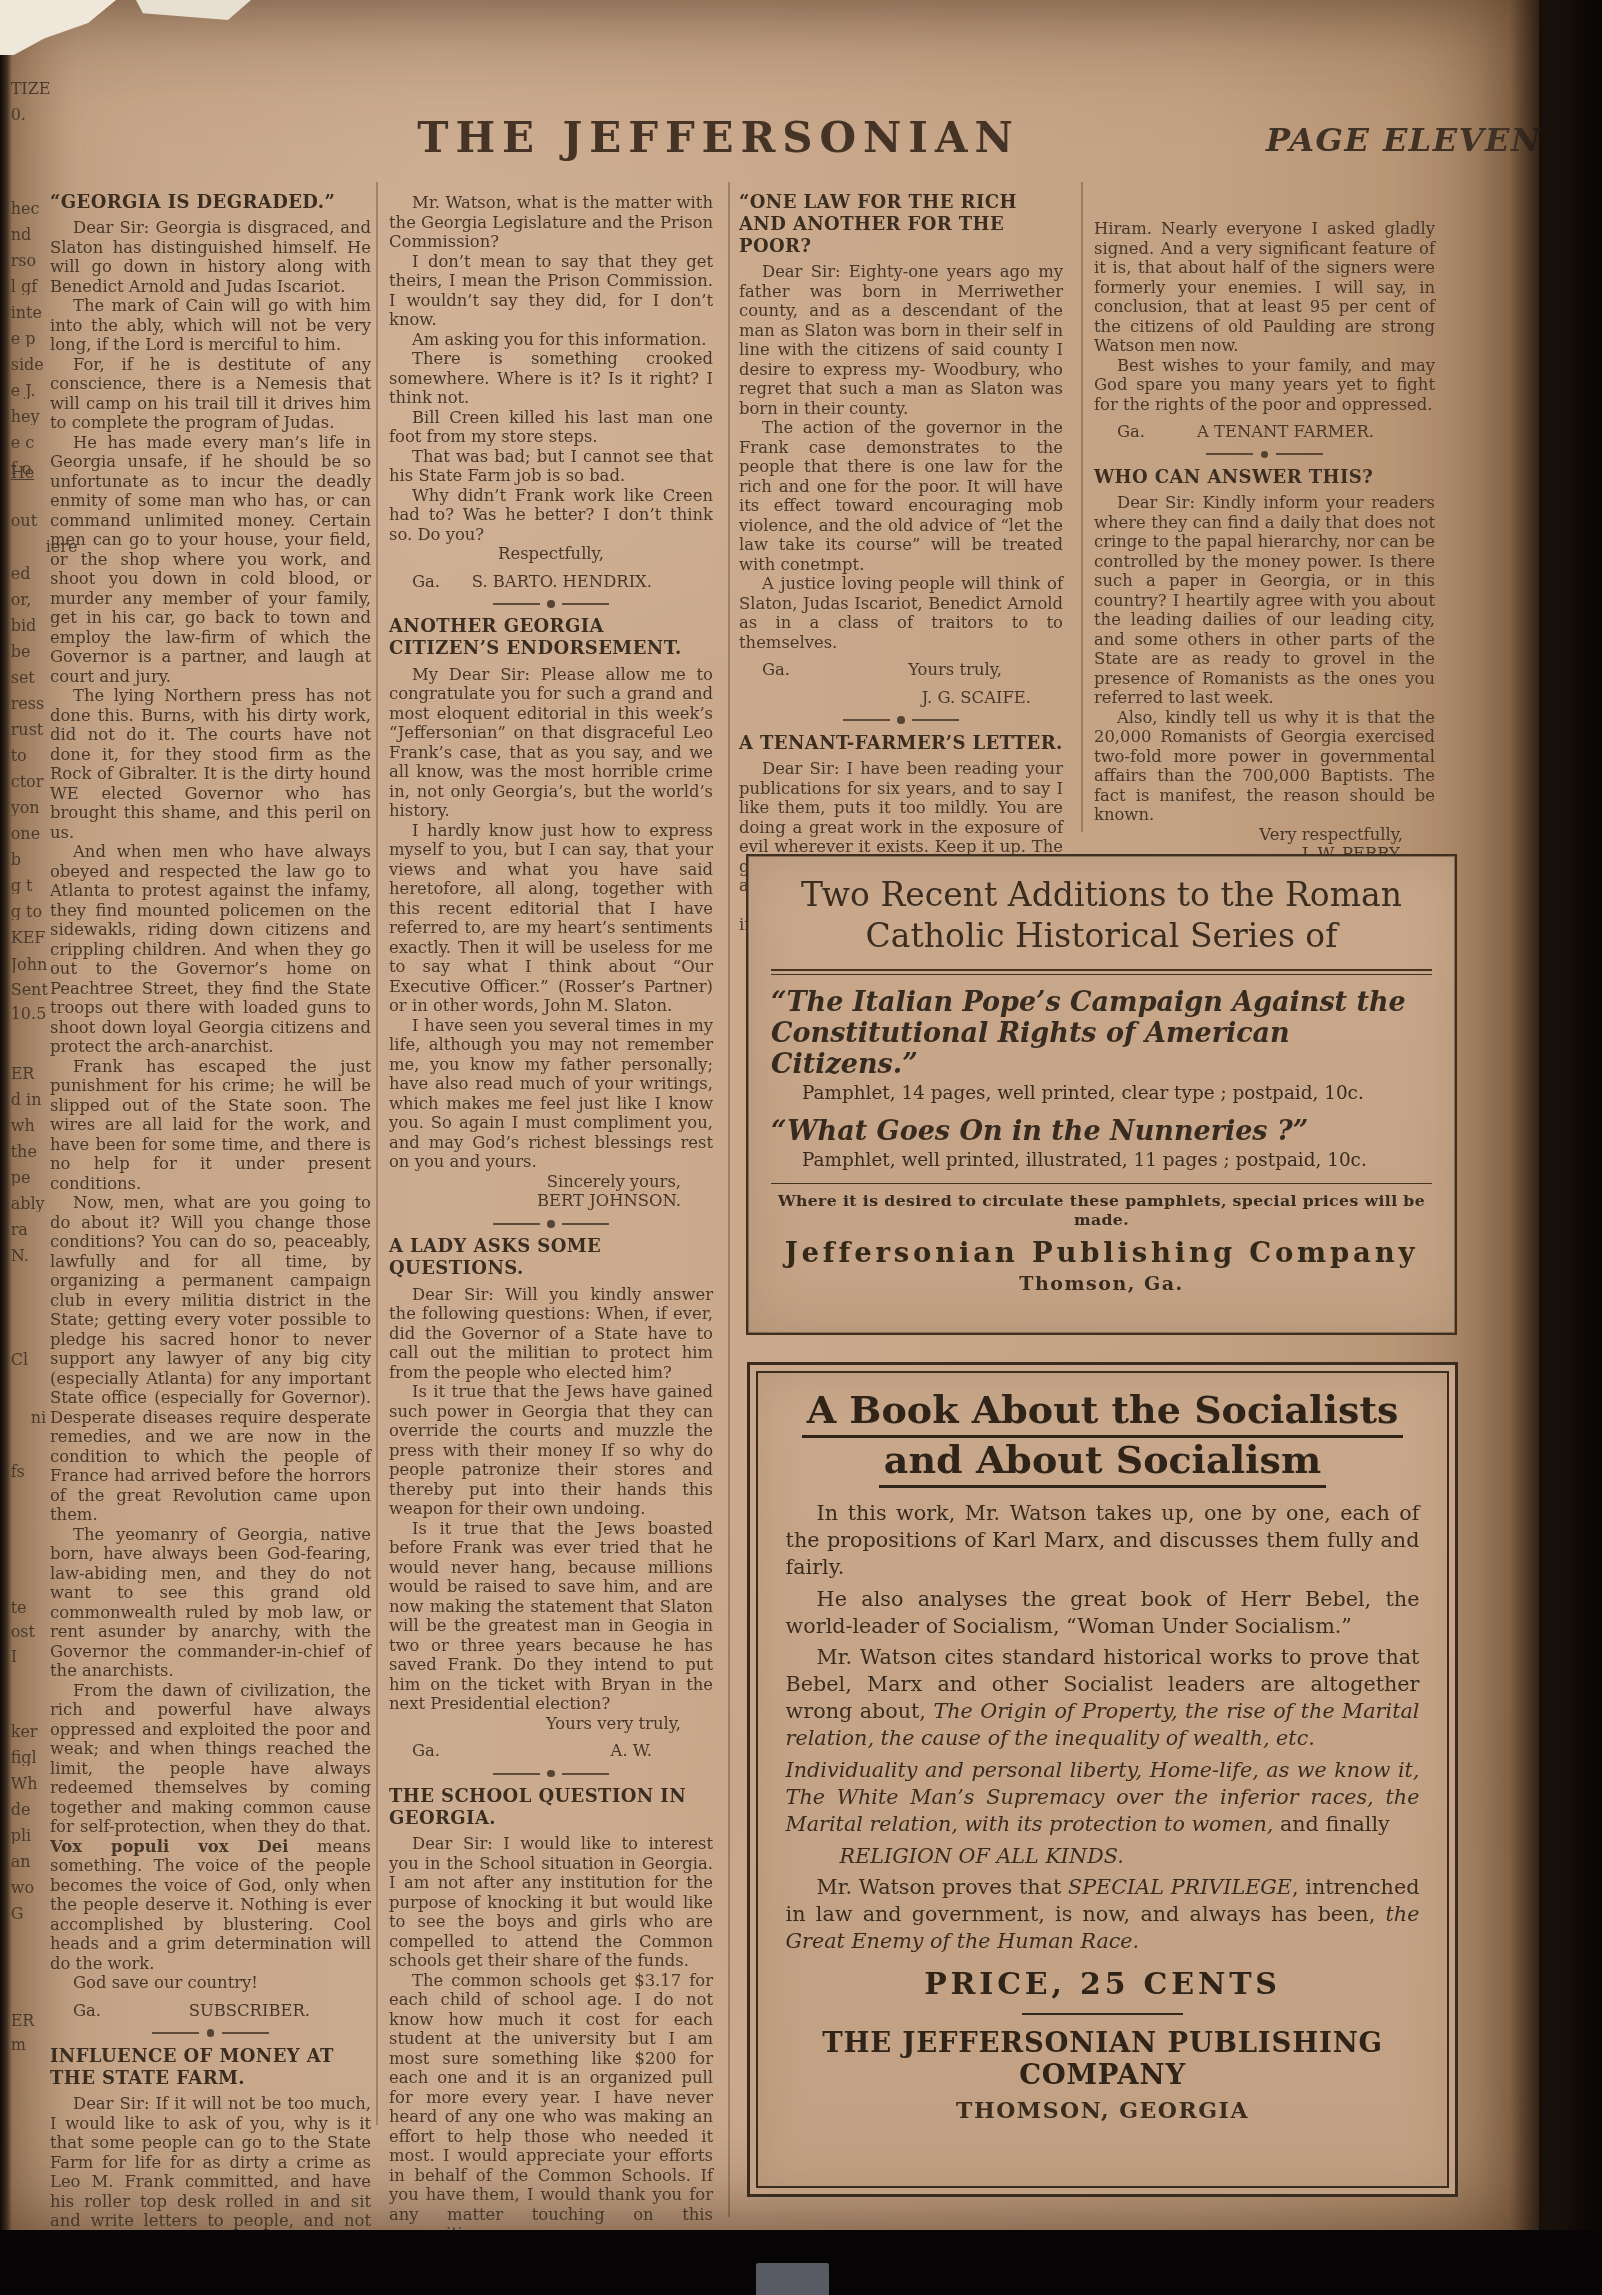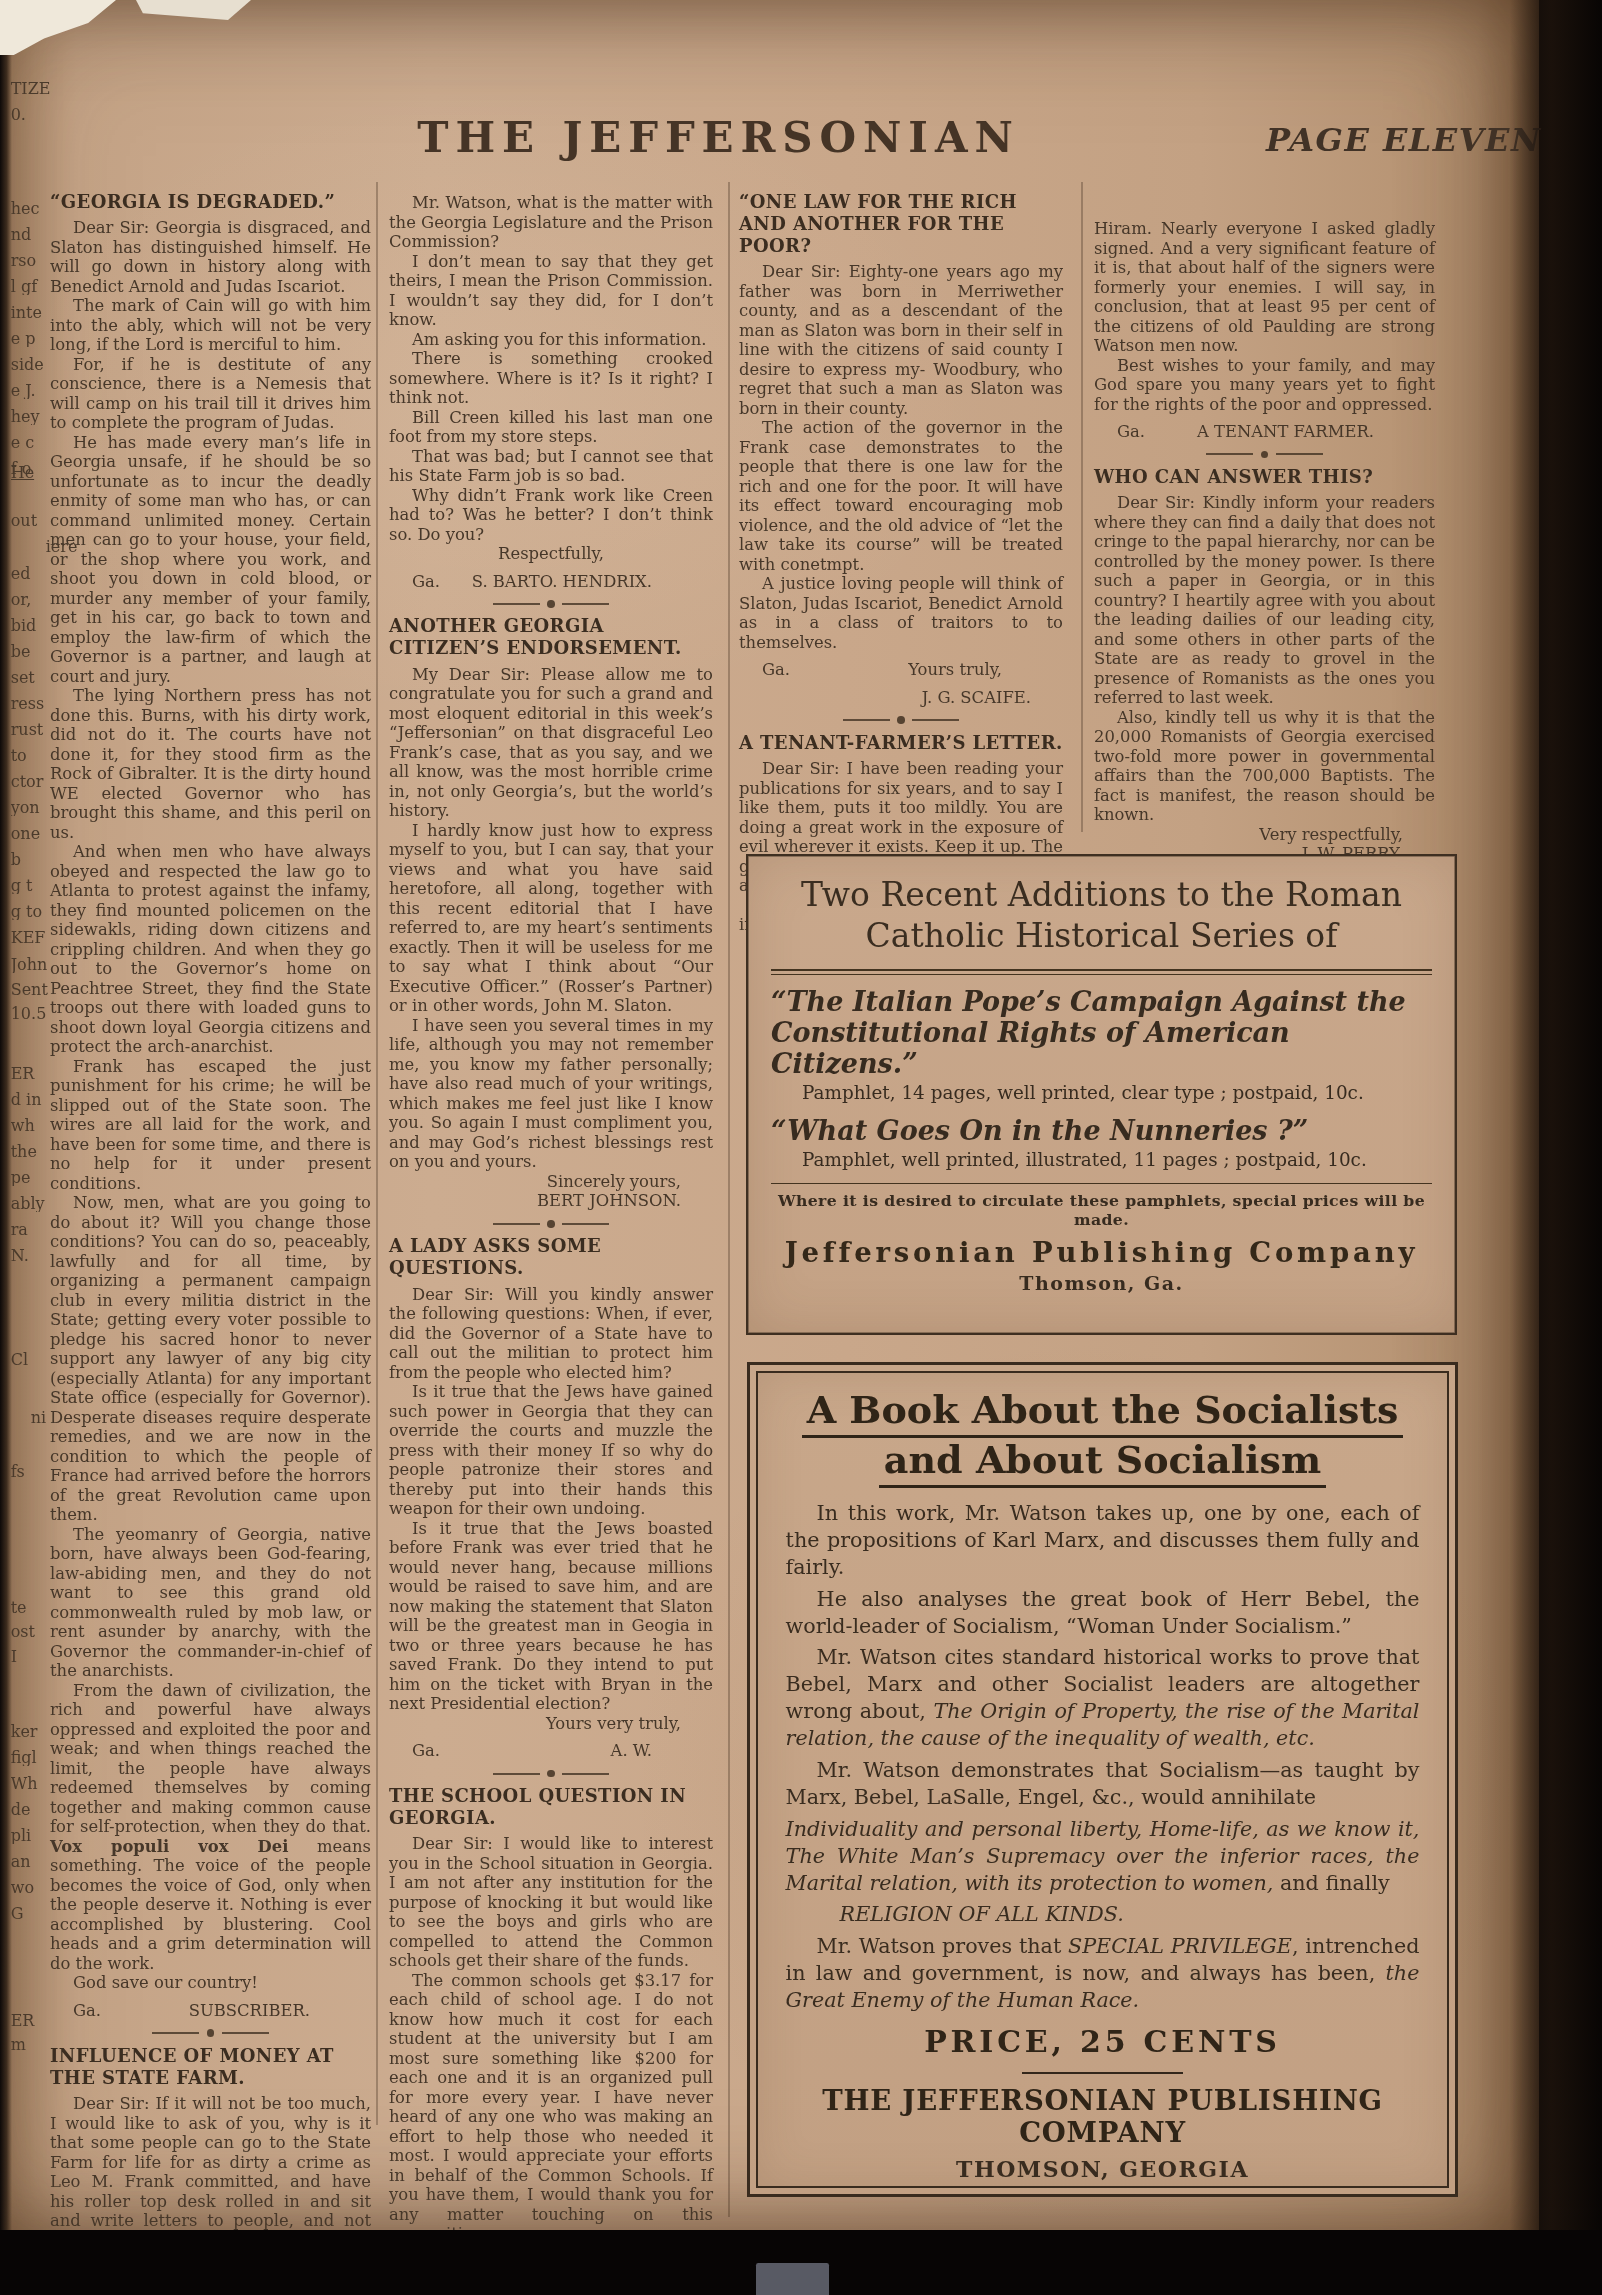--- a/index.html
+++ b/index.html
@@ -224,21 +224,20 @@
   </div>
 
   <div id="ad2">
     <div class="inner">
       <div class="ad2-title"><span class="tl">A Book About the Socialists</span></div>
       <div class="ad2-title"><span class="tl">and About Socialism</span></div>
       <div class="ad2-body">
           <div class="p">In this work, Mr. Watson takes up, one by one, each of the propositions of Karl Marx, and discusses them fully and fairly.</div>
           <div class="p">He also analyses the great book of Herr Bebel, the world-leader of Socialism, “Woman Under Socialism.”</div>
           <div class="p"><span>Mr. Watson cites standard historical works to prove that Bebel, Marx and other Socialist leaders are altogether wrong about, </span><span class="i">The Origin of Property, the rise of the Marital relation, the cause of the inequality of wealth, etc.</span></div>
-          <div class="p">Mr. Watson demonstrates that Socialism—as taught by Marx, Bebel, LaSalle, Engel, &amp;c., would annihilate</div>
           <div class="p" style="text-indent: 0px;"><span class="i">Individuality and personal liberty, Home-life, as we know it, The White Man’s Supremacy over the inferior races, the Marital relation, with its protection to women,</span><span> and finally</span></div>
           <div class="iline">RELIGION OF ALL KINDS.</div>
           <div class="p"><span>Mr. Watson proves that </span><span class="i">SPECIAL PRIVILEGE</span><span>, intrenched in law and government, is now, and always has been, </span><span class="i">the Great Enemy of the Human Race.</span></div>
         </div>
       <div class="ad2-price">PRICE, 25 CENTS</div>
       <div class="ad2-rule"></div>
       <div class="ad2-company">THE JEFFERSONIAN PUBLISHING COMPANY</div>
       <div class="ad2-city">THOMSON, GEORGIA</div>
     </div>
   </div>

